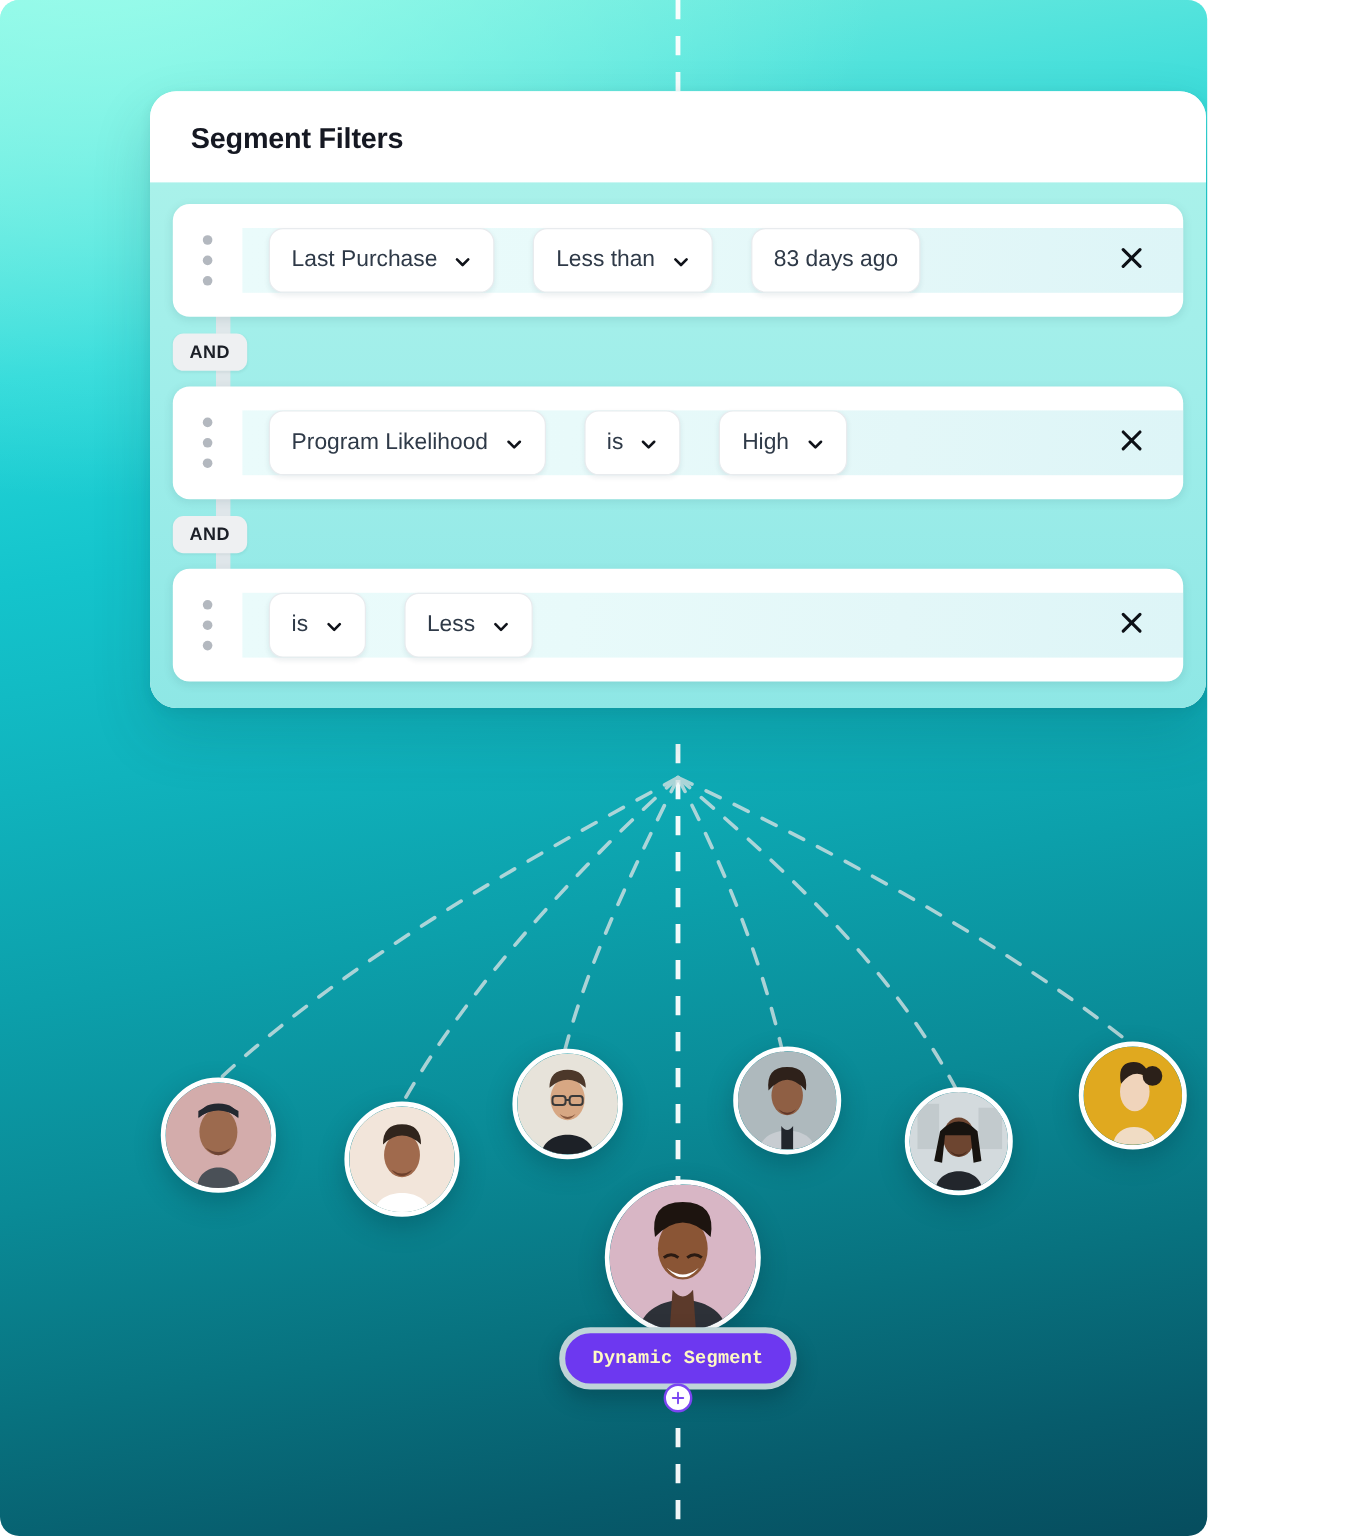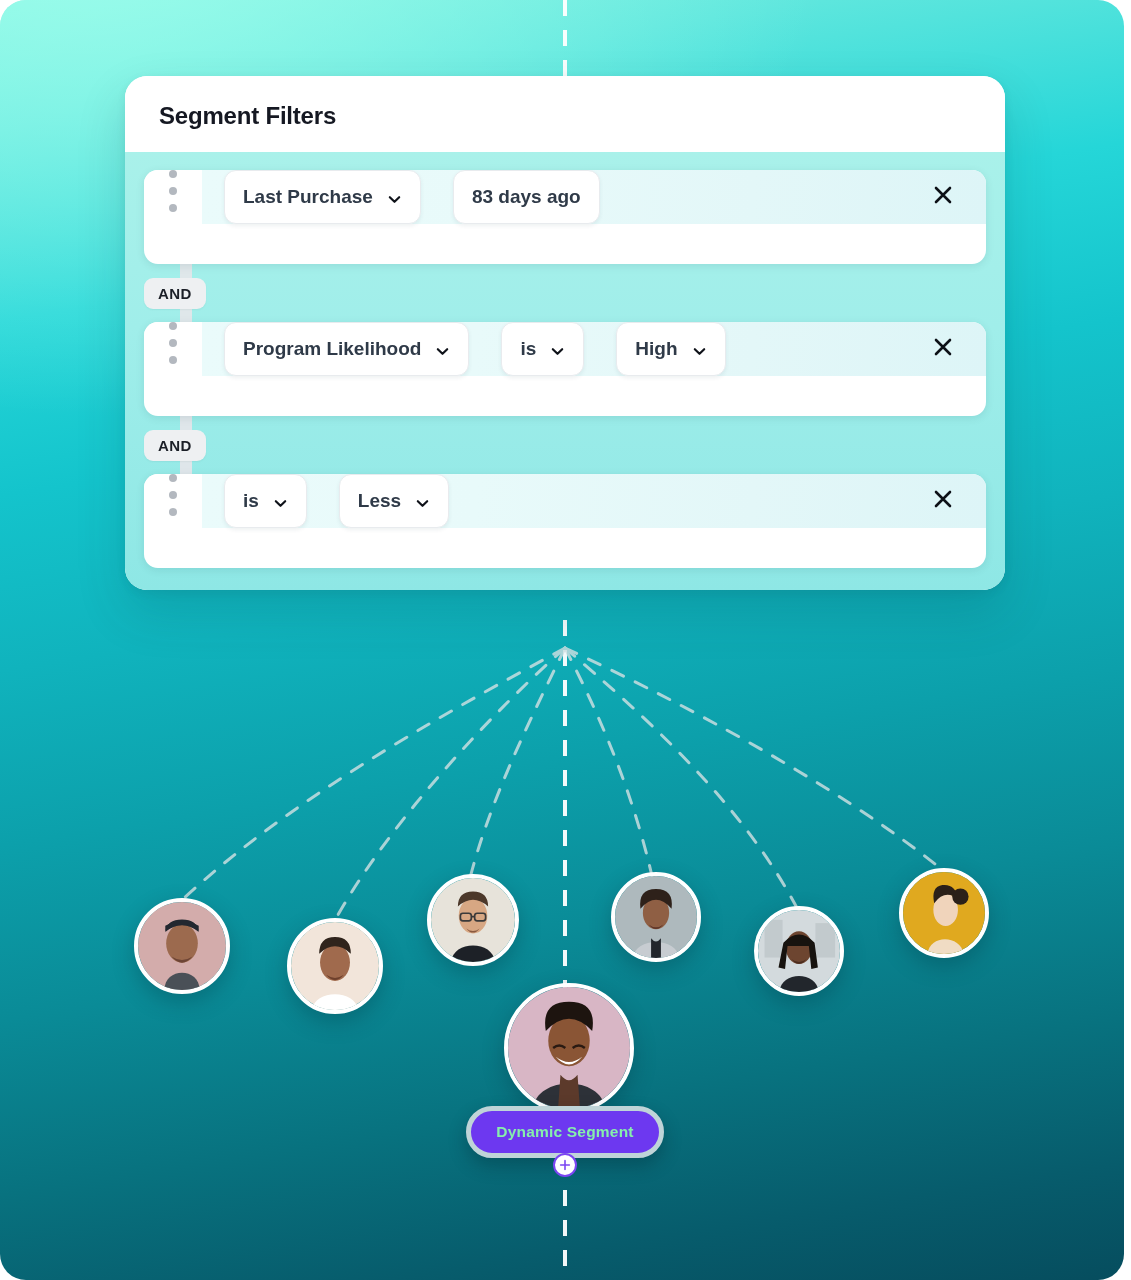--- a/index.html
+++ b/index.html
@@ -7,24 +7,24 @@
     padding: 0;
     background: #ffffff;
   }
   body {
     font-family: "Liberation Sans", sans-serif;
   }
 
   
   #canvas {
     position: relative;
-    width: 1124px;
+    width: 1006px;
     height: 1280px;
     overflow: hidden;
-    border-radius: 26px;
+    border-radius: 16px;
     background: linear-gradient(171deg,
         #7ef0de 0%,
         #5de6dd 9%,
         #25d6d8 22%,
         #14c4cc 34%,
         #10b3bd 46%,
         #0ca0ab 58%,
         #0a8b97 70%,
         #08727f 82%,
         #075c6c 92%,
@@ -84,27 +84,26 @@
     bottom: 62px;
     background: #e3e6ea;
     border-radius: 6px;
     opacity: .95;
   }
 
   
   .filter-row {
     position: relative;
     display: flex;
-    align-items: flex-start;
+    align-items: center;
     border-radius: 14px;
     background: #ffffff;
     box-shadow: 0 2px 8px rgba(3,60,72,0.10);
     overflow: hidden;
     min-height: 94px;
-    font-weight: bold;
   }
   .drag-handle {
     width: 58px;
     flex: 0 0 58px;
     background: #ffffff;
     display: flex;
     flex-direction: column;
     align-items: center;
     justify-content: center;
     gap: 9px;
@@ -199,26 +198,27 @@
     top: 1106px;
     width: 198px;
     height: 52px;
     border-radius: 26px;
     background: #6d38f0;
     border: 5px solid #bfd4d8;
     box-shadow: 0 8px 18px rgba(2,30,40,0.30);
     display: flex;
     align-items: center;
     justify-content: center;
-    color: #86efac;
+    color: #fef9c3;
     font-size: 15.5px;
     font-weight: 700;
     letter-spacing: .2px;
     cursor: pointer;
     box-sizing: border-box;
+    font-family: Liberation Mono, monospace;
   }
   .plus-btn {
     position: absolute;
     left: 553px;
     top: 1153px;
     width: 24px;
     height: 24px;
     border-radius: 50%;
     background: #ffffff;
     border: 2px solid #7b45f2;
@@ -270,20 +270,28 @@
         </div>
         <div class="row-fields">
           <div class="pill">
             <span>Last Purchase</span>
             <span class="chev">
               <svg viewBox="0 0 16 16" width="15" height="15">
                   <path d="M3 5.5 L8 10.5 L13 5.5" fill="none" stroke="#10131a" stroke-width="2.3" stroke-linecap="round" stroke-linejoin="round"></path>
                 </svg>
             </span>
           </div>
+          <div class="pill">
+            <span>Less than</span>
+            <span class="chev">
+              <svg viewBox="0 0 16 16" width="15" height="15">
+                  <path d="M3 5.5 L8 10.5 L13 5.5" fill="none" stroke="#10131a" stroke-width="2.3" stroke-linecap="round" stroke-linejoin="round"></path>
+                </svg>
+            </span>
+          </div>
           <div class="pill plain">
             <span>83 days ago</span>
           </div>
           <div class="spacer"></div>
           <div class="close-btn">
             <span>
               <svg viewBox="0 0 24 24" width="24" height="24">
                   <path d="M5 5 L19 19 M19 5 L5 19" stroke="#0d1117" stroke-width="2.6" stroke-linecap="round"></path>
                 </svg>
             </span>

